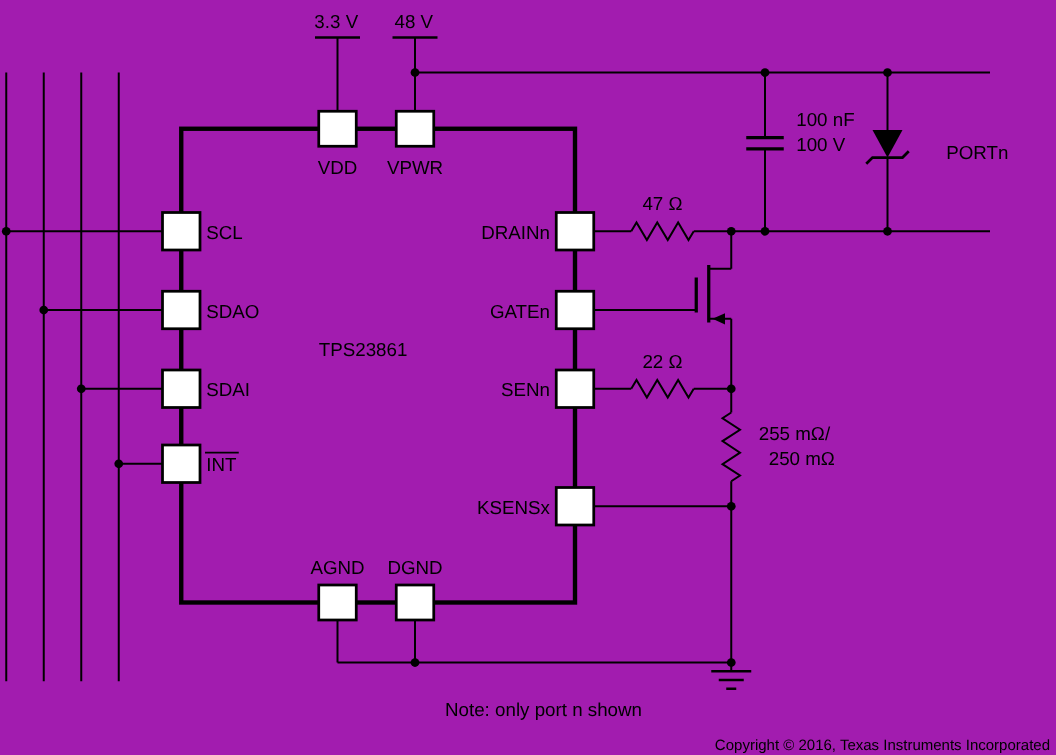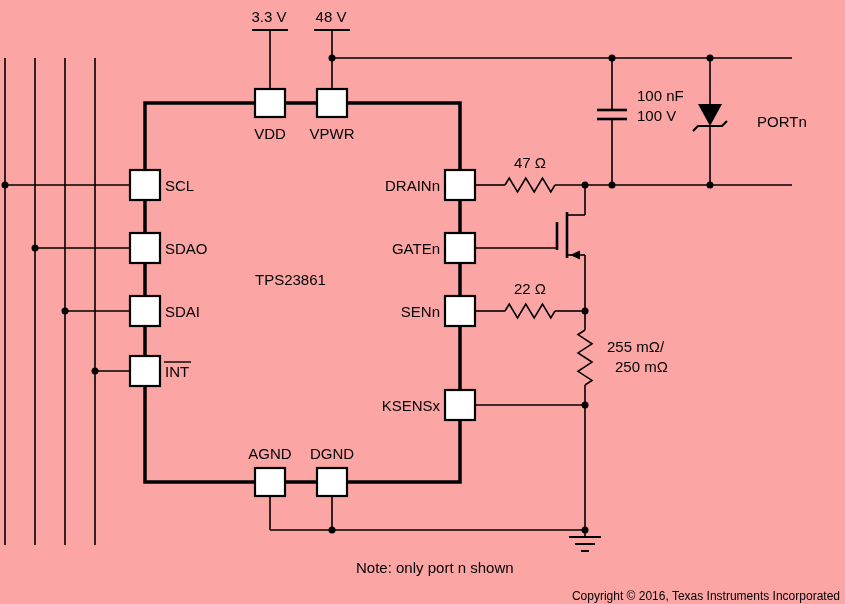--- a/index.html
+++ b/index.html
@@ -1,16 +1,16 @@
 <!DOCTYPE html>
 <html><head>
 <meta charset="utf-8">
 <style>
   html,body{margin:0;padding:0;background:#ffffff;}
-  .page{position:relative;width:845px;height:604px;background:#fca5a5;overflow:hidden;
+  .page{position:relative;width:845px;height:604px;background:#a21caf;overflow:hidden;
         font-family:"Liberation Sans",sans-serif;}
   svg{display:block;}
   svg text{font-family:"Liberation Sans",sans-serif;font-size:15px;fill:#000000;}
   svg text.small{font-size:12px;}
   .wire{stroke:#000000;stroke-width:1.6;fill:none;}
   .thick{stroke:#000000;stroke-width:3.5;fill:none;}
   .pinbox{fill:#ffffff;stroke:#000000;stroke-width:2.2;}
   .plate{stroke:#000000;stroke-width:2.6;fill:none;}
   .zig{stroke:#000000;stroke-width:1.6;fill:none;stroke-linejoin:miter;}
   .dot{fill:#000000;stroke:none;}

